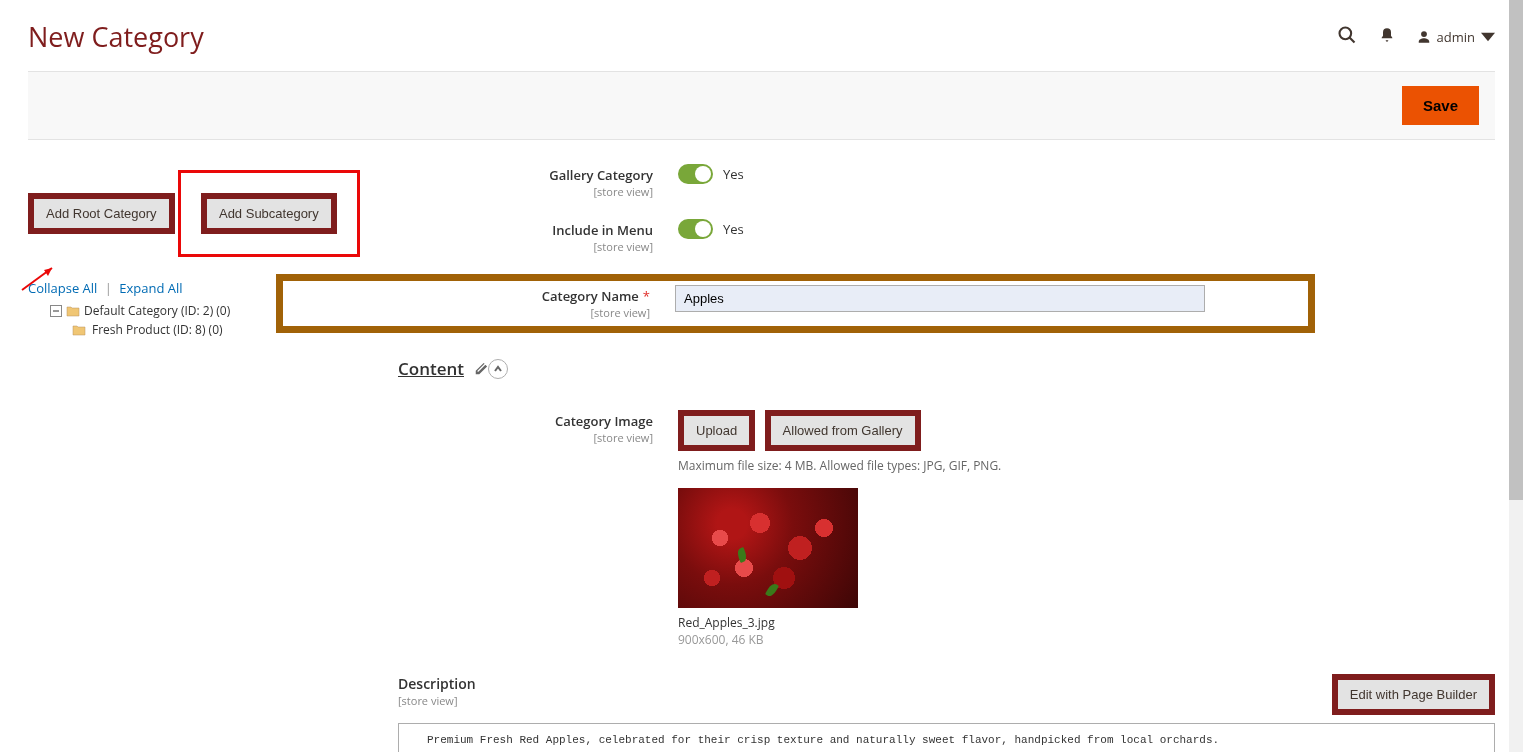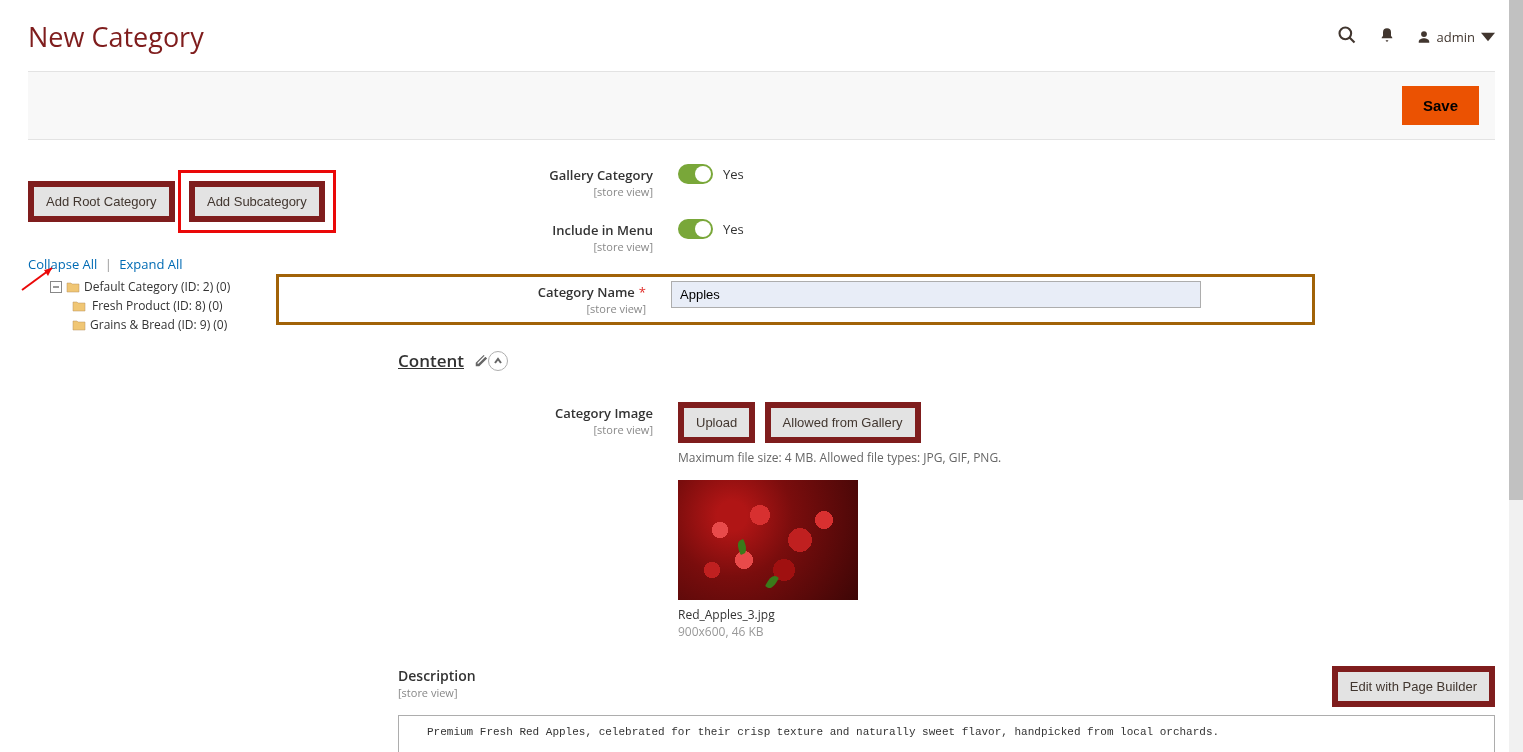--- a/index.html
+++ b/index.html
@@ -10,21 +10,21 @@
 .header-right { display: flex; align-items: center; gap: 22px; }
 .header-icon { color: #41362f; cursor: pointer; }
 .admin-drop { display: flex; align-items: center; gap: 6px; cursor: pointer; color: #41362f; font-size: 13px; }
 .admin-drop svg { width: 14px; height: 14px; }
 .action-bar { background: #f8f8f8; border: 1px solid #e3e3e3; border-left: none; border-right: none; padding: 14px 16px; margin-top: 6px; display: flex; justify-content: flex-end; }
 .btn-save { background: #eb5202; color: #000000; border: 1px solid #eb5202; font-size: 15px; font-weight: 600; padding: 10px 20px; cursor: pointer; }
 .main { display: flex; margin-top: 24px; }
 .sidebar { width: 370px; flex-shrink: 0; }
 .btn-secondary { background: #e3e3e3; border: 6px solid #7f1d1d; color: #41362f; font-size: 13px; padding: 7px 12px; cursor: pointer; font-weight: 500; }
 .btn-addsub-wrap { border: 3px solid #ea0808; display: inline-block; padding: 4px; margin-top: 6px; }
-.btn-addsub-wrap .btn-secondary { margin: 4px; }
+.btn-addsub-wrap .btn-secondary { margin: 16px; }
 .tree-links { margin-top: 22px; font-size: 13px; }
 .tree-links a { color: #006bb4; text-decoration: none; cursor: pointer; }
 .tree-links .sep { color: #999; margin: 0 4px; }
 .tree { margin-top: 4px; font-size: 12px; }
 .tree-node { display: flex; align-items: center; gap: 4px; padding: 1px 0; cursor: pointer; }
 .tree-node.indent1 { margin-left: 22px; }
 .tree-node.indent2 { margin-left: 22px; }
 .tree-icon { width: 14px; height: 12px; flex-shrink: 0; position: relative; }
 .folder-icon { fill: #f0c674; stroke: #b8935d; stroke-width: 0.5; }
 .arrow-annotation { position: absolute; left: 20px; top: 262px; }
@@ -32,21 +32,21 @@
 .form-row { display: flex; align-items: flex-start; margin-bottom: 20px; }
 .form-label-col { width: 280px; text-align: right; padding-right: 25px; padding-top: 2px; }
 .form-label { font-size: 13px; font-weight: 600; color: #333; }
 .form-scope { font-size: 11px; color: #888; display: block; }
 .required-mark { color: #e02b27; margin-left: 4px; }
 .form-control-col { flex: 1; }
 .toggle { display: inline-flex; align-items: center; gap: 10px; }
 .toggle-switch { width: 35px; height: 20px; background: #79a739; border-radius: 10px; position: relative; cursor: pointer; }
 .toggle-switch::after { content: ''; position: absolute; right: 2px; top: 2px; width: 16px; height: 16px; background: #fff; border-radius: 50%; }
 .toggle-label { font-size: 13px; color: #333; }
-.name-row-wrap { border: 3px solid #a16207; padding: 4px 8px 6px 2px; margin-left: -4px; display: flex; align-items: flex-start; }
+.name-row-wrap { border: 7px solid #a16207; padding: 4px 8px 6px 2px; margin-left: -4px; display: flex; align-items: flex-start; }
 .name-row-wrap .form-label-col { width: 276px; }
 .text-input { width: 530px; max-width: 100%; padding: 5px 8px; font-size: 13px; border: 1px solid #adadad; background: #e8edf7; }
 .section-head { display: flex; align-items: center; margin-top: 24px; padding-bottom: 6px; text-decoration: underline; }
 .section-title { font-size: 17px; font-weight: 600; color: #333; display: flex; align-items: center; gap: 10px; }
 .pencil-icon { width: 14px; height: 14px; color: #666; }
 .collapse-circle { width: 20px; height: 20px; border: 1px solid #adadad; border-radius: 50%; display: flex; align-items: center; justify-content: center; cursor: pointer; background: #fff; }
 .collapse-circle svg { width: 10px; height: 10px; stroke: #666; fill: none; stroke-width: 2; }
 .image-section .btn-secondary { margin-right: 6px; }
 .hint { font-size: 12px; color: #666; margin-top: 6px; }
 .img-preview { width: 180px; height: 120px; background: radial-gradient(circle at 30% 30%, #b01515 10%, #7a0d0d 40%, #3d0606 100%); margin-top: 14px; position: relative; overflow: hidden; }
@@ -128,26 +128,20 @@
             </svg>
           <span>Default Category (ID: 2) (0)</span>
         </div>
         <div style="margin-left:22px">
           <div class="tree-node indent2">
             <svg class="tree-icon" viewBox="0 0 14 12">
                 <path class="folder-icon" d="M1 2h4l1 1h7v8H1z"></path>
               </svg>
             <span class="selected" style="padding:0 2px">Fresh Product (ID: 8) (0)</span>
           </div>
-          <div class="tree-node indent2">
-            <svg class="tree-icon" viewBox="0 0 14 12">
-                <path class="folder-icon" d="M1 2h4l1 1h7v8H1z"></path>
-              </svg>
-            <span>Grains &amp; Bread (ID: 9) (0)</span>
-          </div>
         </div>
       </div>
 
       <svg class="arrow-annotation" width="40" height="30" viewBox="0 0 40 30">
         <line x1="2" y1="28" x2="32" y2="6" stroke="#ea0808" stroke-width="2"></line>
         <polygon points="32,6 24,8 28,14" fill="#ea0808"></polygon>
       </svg>
     </div>
 
     <div class="content-area">

